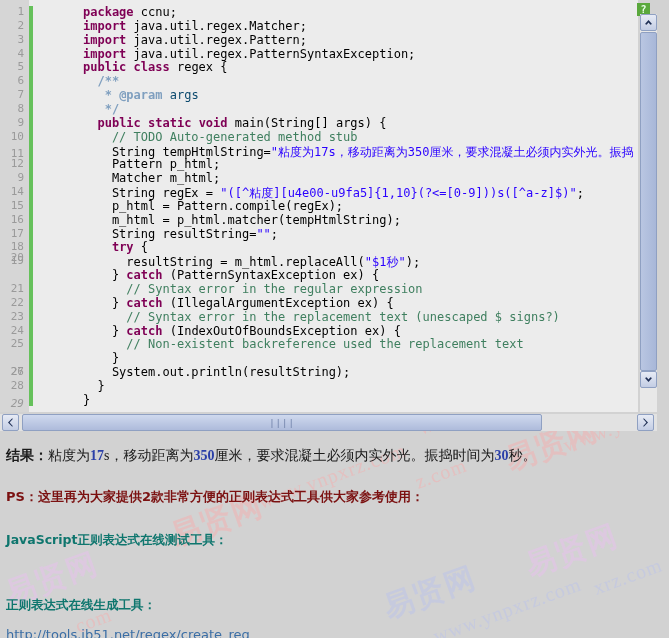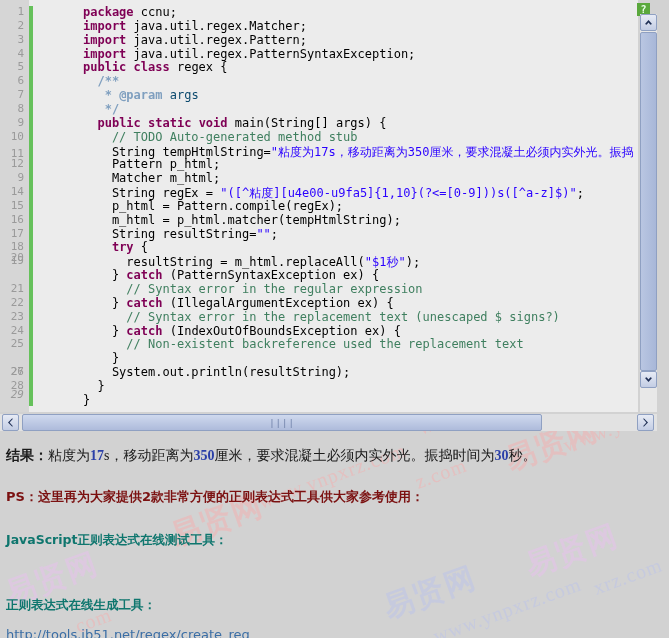--- a/index.html
+++ b/index.html
@@ -156,21 +156,21 @@
         <div class="ln" style="top: 254.3px;">19</div>
         <div class="ln" style="top: 251px;">20</div>
         <div class="ln" style="top: 282px;">21</div>
         <div class="ln" style="top: 295.85px;">22</div>
         <div class="ln" style="top: 309.7px;">23</div>
         <div class="ln" style="top: 323.55px;">24</div>
         <div class="ln" style="top: 337.4px;">25</div>
         <div class="ln" style="top: 365px;">26</div>
         <div class="ln" style="top: 365.1px;">27</div>
         <div class="ln" style="top: 378.95px;">28</div>
-        <div class="ln" style="top: 388px; font-style: italic;">29</div>
+        <div class="ln" style="top: 397px; font-style: italic;">29</div>
       </div>
     <div id="change-bar"></div>
     <div id="code-text"><div class="cl" style="top: 5px;"><span class="kw">package</span><span class="pl"> ccnu;</span></div><div class="cl" style="top: 18.85px;"><span class="kw">import</span><span class="pl"> java.util.regex.Matcher;</span></div><div class="cl" style="top: 32.7px;"><span class="kw">import</span><span class="pl"> java.util.regex.Pattern;</span></div><div class="cl" style="top: 46.55px;"><span class="kw">import</span><span class="pl"> java.util.regex.PatternSyntaxException;</span></div><div class="cl" style="top: 60.4px;"><span class="kw">public</span><span class="pl"> </span><span class="kw">class</span><span class="pl"> regex {</span></div><div class="cl" style="top: 74.25px;"><span class="pl">  </span><span class="docmark">/**</span></div><div class="cl" style="top: 88.1px;"><span class="docmark">   * </span><span class="docmark">@param</span><span class="doc"> args</span></div><div class="cl" style="top: 101.95px;"><span class="docmark">   */</span></div><div class="cl" style="top: 115.8px;"><span class="pl">  </span><span class="kw">public</span><span class="pl"> </span><span class="kw">static</span><span class="pl"> </span><span class="kw">void</span><span class="pl"> main(String[] args) {</span></div><div class="cl" style="top: 129.65px;"><span class="cmt">    // TODO Auto-generated method stub</span></div><div class="cl" style="top: 143.5px;"><span class="pl">    String tempHtmlString=</span><span class="str">"粘度为17s，移动距离为350厘米，要求混凝土必须内实外光。振捣</span></div><div class="cl" style="top: 157.35px;"><span class="pl">    Pattern p_html;</span></div><div class="cl" style="top: 171.2px;"><span class="pl">    Matcher m_html;</span></div><div class="cl" style="top: 185.05px;"><span class="pl">    String regEx = </span><span class="str">"([^粘度][u4e00-u9fa5]{1,10}(?&lt;=[0-9]))s([^a-z]$)"</span><span class="pl">;</span></div><div class="cl" style="top: 198.9px;"><span class="pl">    p_html = Pattern.compile(regEx);</span></div><div class="cl" style="top: 212.75px;"><span class="pl">    m_html = p_html.matcher(tempHtmlString);</span></div><div class="cl" style="top: 226.6px;"><span class="pl">    String resultString=</span><span class="str">""</span><span class="pl">;</span></div><div class="cl" style="top: 240.45px;"><span class="pl">    </span><span class="kw">try</span><span class="pl"> {</span></div><div class="cl" style="top: 254.3px;"><span class="pl">      resultString = m_html.replaceAll(</span><span class="str">"$1秒"</span><span class="pl">);</span></div><div class="cl" style="top: 268.15px;"><span class="pl">    } </span><span class="kw">catch</span><span class="pl"> (PatternSyntaxException ex) {</span></div><div class="cl" style="top: 282px;"><span class="cmt">      // Syntax error in the regular expression</span></div><div class="cl" style="top: 295.85px;"><span class="pl">    } </span><span class="kw">catch</span><span class="pl"> (IllegalArgumentException ex) {</span></div><div class="cl" style="top: 309.7px;"><span class="cmt">      // Syntax error in the replacement text (unescaped $ signs?)</span></div><div class="cl" style="top: 323.55px;"><span class="pl">    } </span><span class="kw">catch</span><span class="pl"> (IndexOutOfBoundsException ex) {</span></div><div class="cl" style="top: 337.4px;"><span class="cmt">      // Non-existent backreference used the replacement text</span></div><div class="cl" style="top: 351.25px;"><span class="pl">    }</span></div><div class="cl" style="top: 365.1px;"><span class="pl">    System.out.println(resultString);</span></div><div class="cl" style="top: 378.95px;"><span class="pl">  }</span></div><div class="cl" style="top: 392.8px;"><span class="pl">}</span></div></div>
   </div>
 
   <div id="marker">?</div>
 
   <div id="vscroll"></div>
   <div class="sbtn" id="vup">
     <svg width="9" height="7" viewBox="0 0 9 7">

